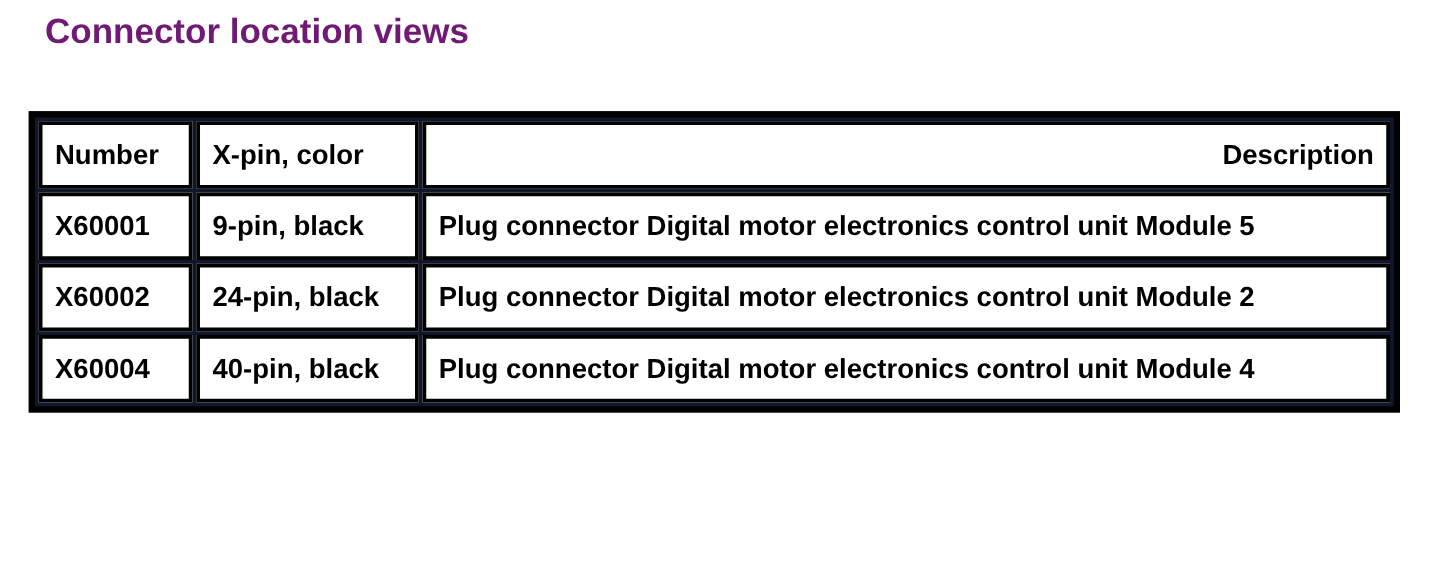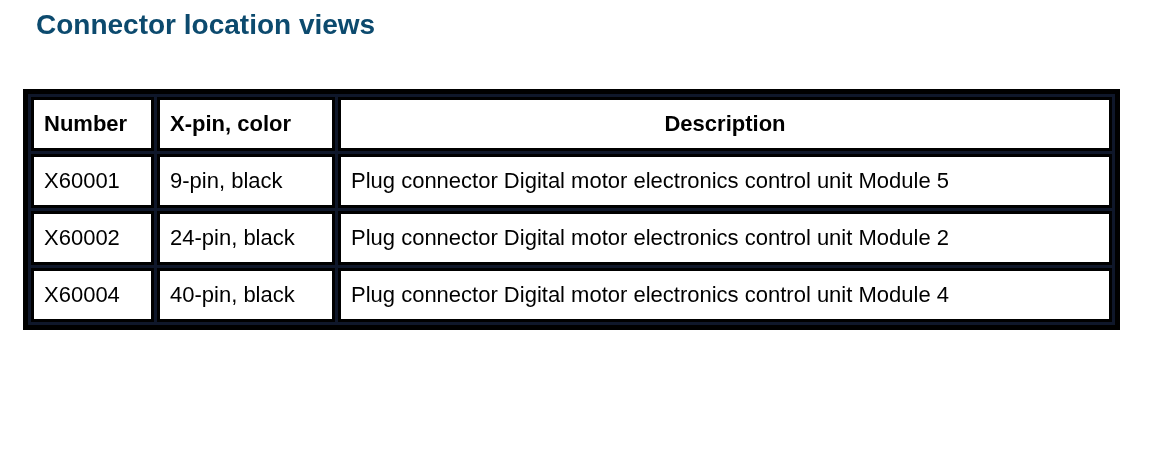--- a/index.html
+++ b/index.html
@@ -15,21 +15,21 @@
     color: #000000;
     font-family: "Liberation Sans", "DejaVu Sans", sans-serif;
     overflow: hidden;
   }
   .title {
     margin: 0;
     padding: 9px 0 0 36px;
     font-size: 28px;
     line-height: 32px;
     font-weight: bold;
-    color: #0c4a6e;
+    color: #701a75;
   }
   table.connector-table {
     margin: 48px 0 0 23px;
     border-collapse: separate;
     border-spacing: 3px;
     border: 5px solid #000000;
     table-layout: fixed;
     background: #0f172a;
   }
   table.connector-table th,
@@ -44,24 +44,24 @@
     white-space: nowrap;
     overflow: hidden;
     background: #ffffff;
     color: #000000;
   }
   table.connector-table th {
     font-weight: bold;
     text-align: left;
   }
   table.connector-table th.th-center {
-    text-align: center;
+    text-align: right;
   }
   table.connector-table td {
-    font-weight: normal;
+    font-weight: bold;
     text-align: left;
     margin-top: 22px;
   }
   .col-number { width: 123px; }
   .col-pin    { width: 178px; }
   .col-desc   { width: 774px; }
 </style>
 </head>
 <body>
 

